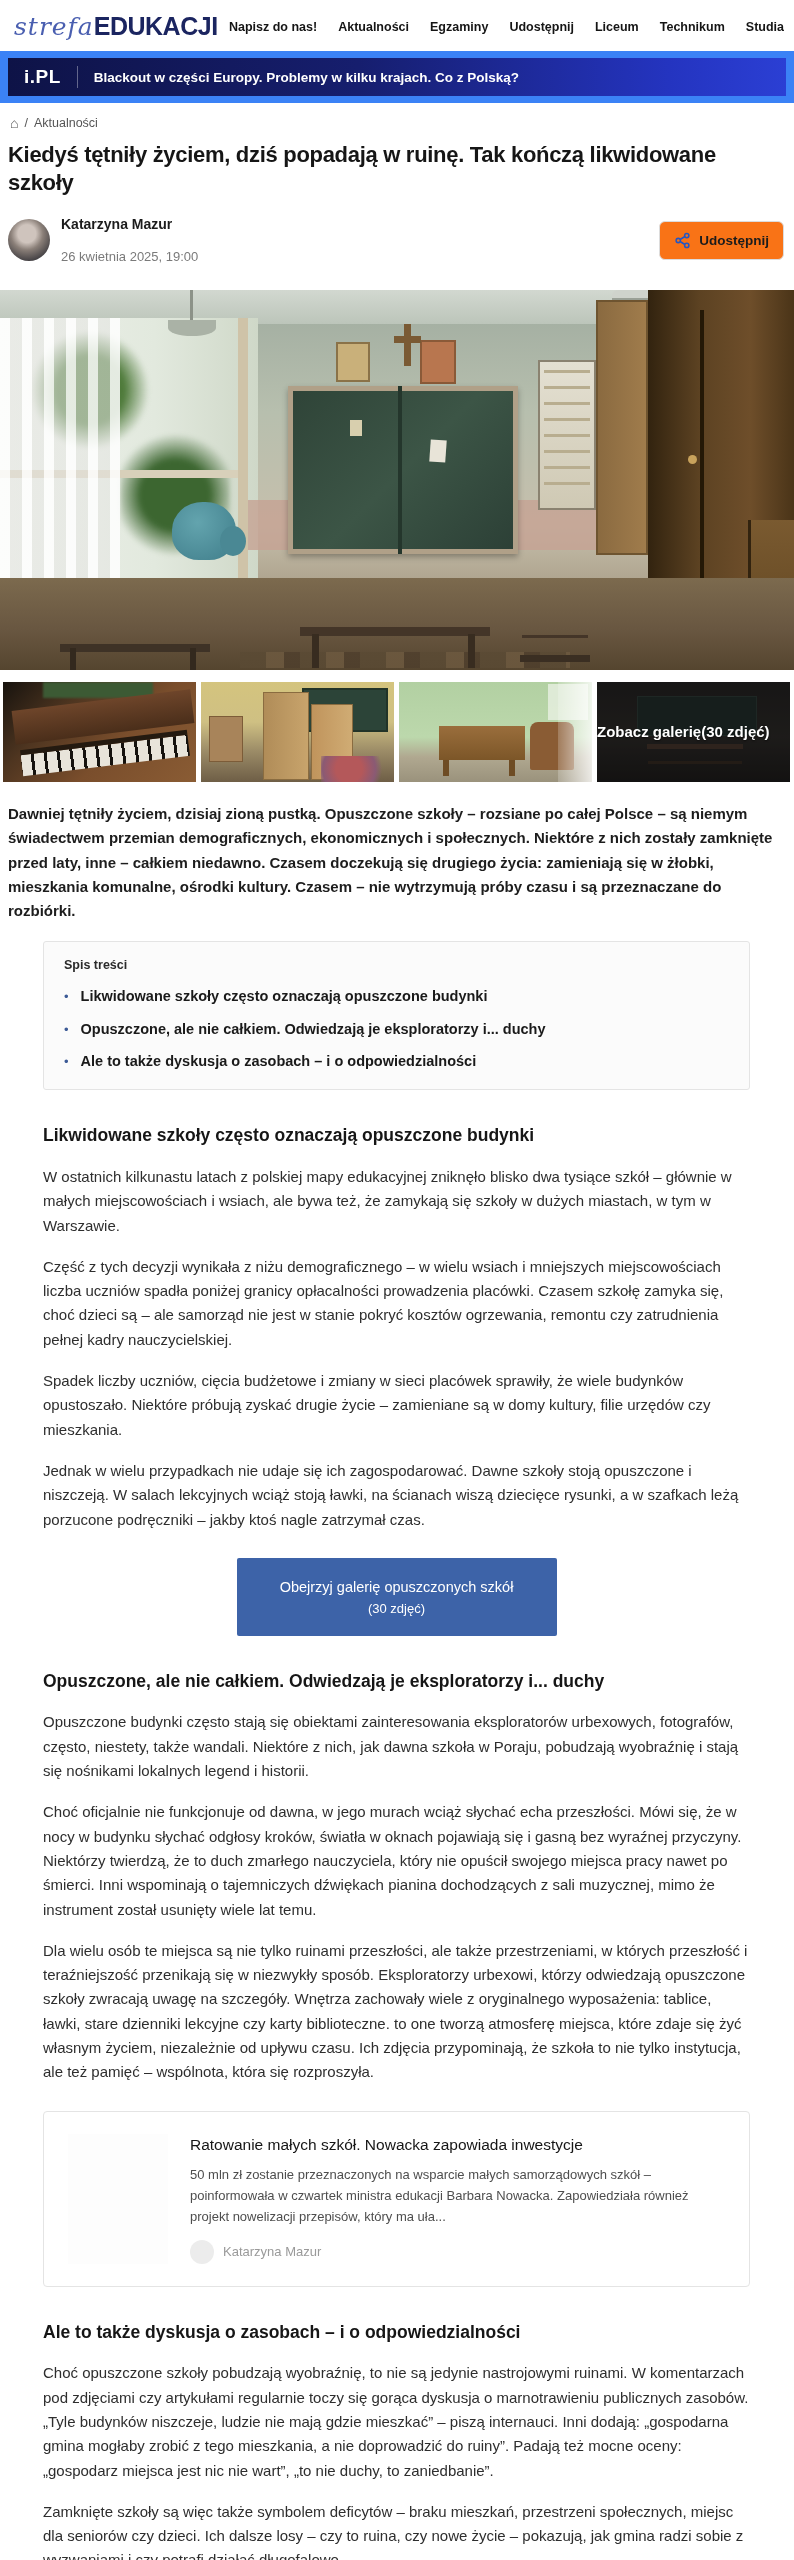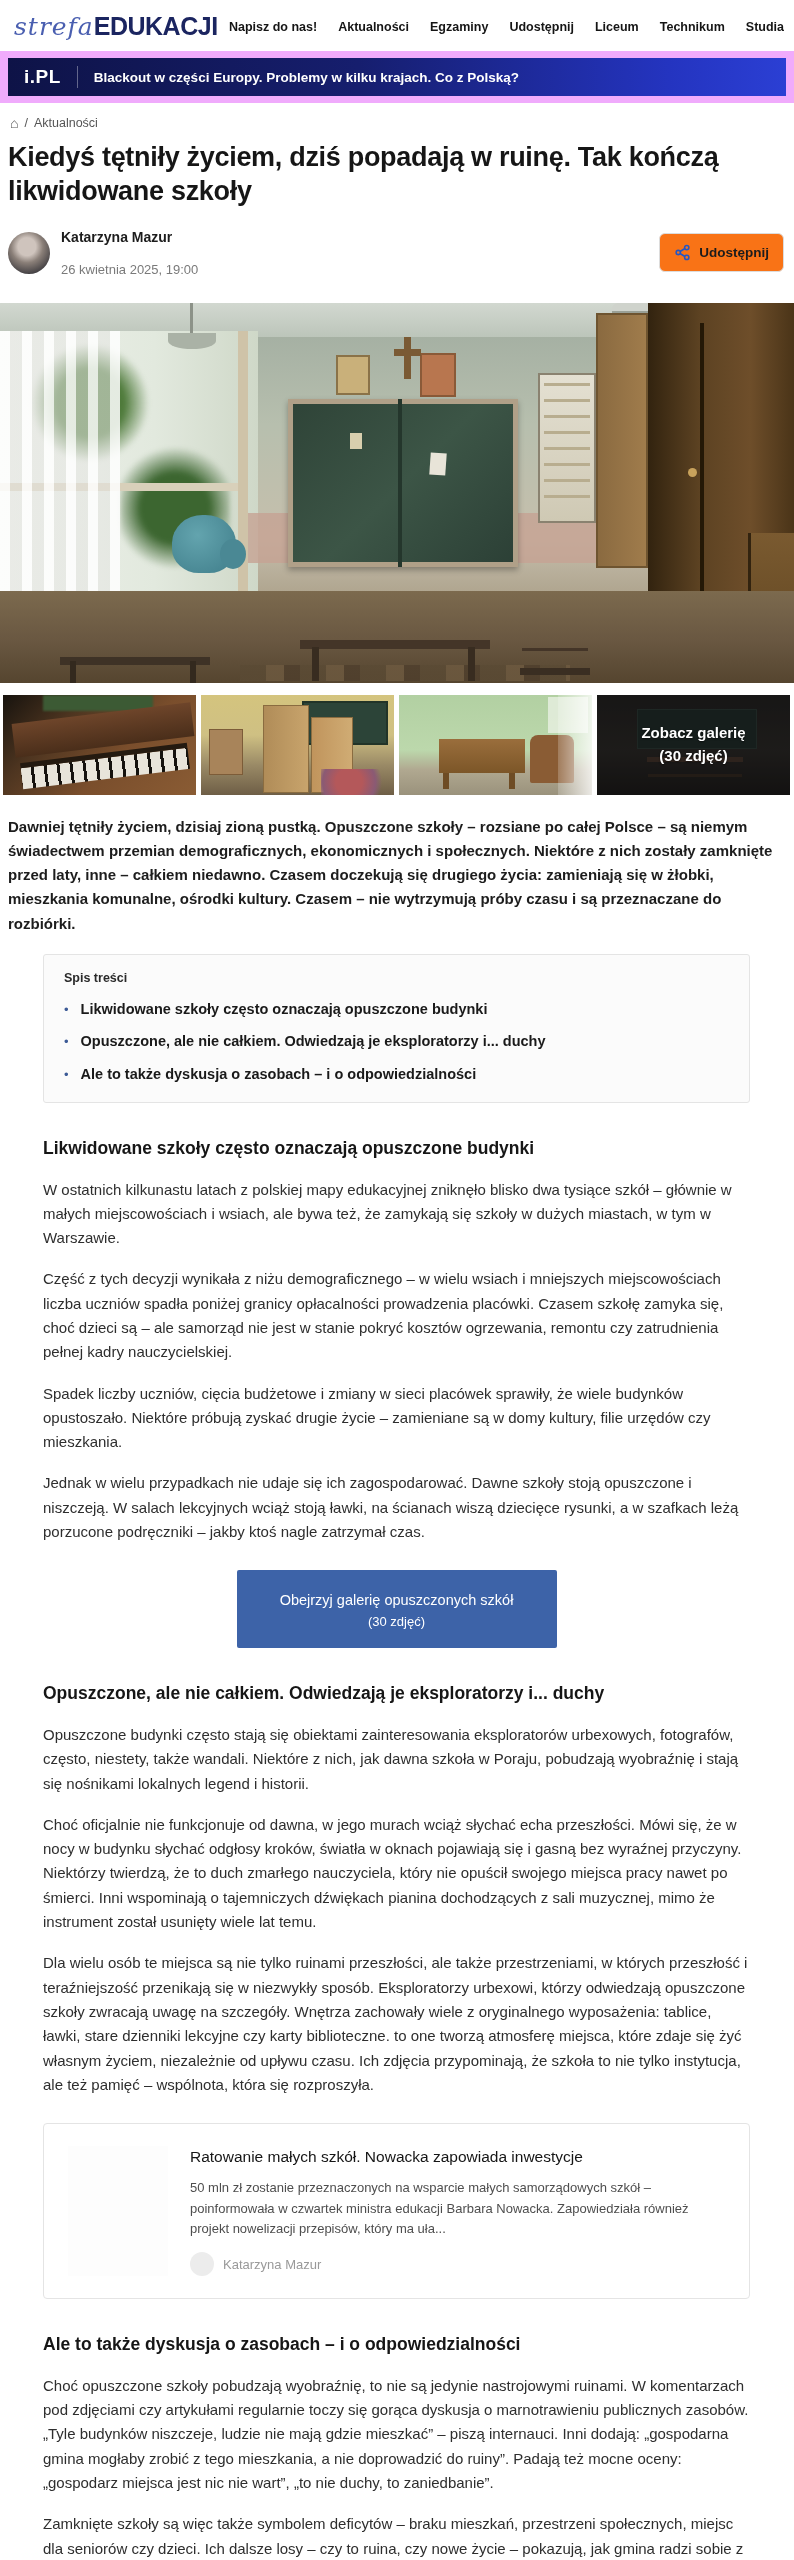--- a/index.html
+++ b/index.html
@@ -9,33 +9,33 @@
 
   
   .header { display:flex; align-items:center; justify-content:space-between; padding:12px 10px 10px 14px; }
   .logo { display:flex; align-items:baseline; cursor:pointer;justify-content:space-between; }
   .logo-strefa { font-family:"DejaVu Serif", serif; font-style:italic; font-size:25px; color:#4a5fb0; letter-spacing:1px; }
   .logo-edukacji { font-family:"Liberation Sans", sans-serif; font-weight:800; font-size:25px; color:#1b2560; letter-spacing:-0.5px; }
   .nav { display:flex; gap:21px; white-space:nowrap; overflow:hidden; margin-left:10px; }
   .nav span { font-size:12.5px; font-weight:700; color:#151515; cursor:pointer; }
 
   
-  .ticker-wrap { background:#f0abfc; padding:7px 8px; }
+  .ticker-wrap { background:#3b82f6; padding:7px 8px; }
   .ticker { height:38px; display:flex; align-items:center; background:linear-gradient(90deg,#0e1347 0%,#161e6e 45%,#2434c0 85%,#2b3fd4 100%); padding:0 16px; cursor:pointer; }
   .ticker-logo { color:#fff; font-weight:800; font-size:19px; letter-spacing:0.5px; }
   .ticker-sep { width:1px; height:22px; background:rgba(255,255,255,0.35); margin:0 16px; }
   .ticker-text { color:#fff; font-weight:700; font-size:13.5px; }
 
   
   .breadcrumb { display:flex; align-items:center; gap:6px; padding:12px 14px 0 10px; font-size:12.5px; color:#555; }
   .breadcrumb .home { font-size:14px; color:#555; cursor:pointer; }
   .breadcrumb .crumb { cursor:pointer; }
 
   
-  h1.title { padding:10px 12px 0 8px; font-size:27px; line-height:1.25; font-weight:800; color:#161616; letter-spacing:-0.3px; }
+  h1.title { padding:10px 12px 0 8px; font-size:22px; line-height:1.25; font-weight:800; color:#161616; letter-spacing:-0.3px; }
 
   
   .author-row { display:flex; align-items:center; justify-content:space-between; padding:20px 10px 0 8px; }
   .author-left { display:flex; align-items:center; gap:11px; }
   .avatar { width:42px; height:42px; border-radius:50%; background:radial-gradient(circle at 45% 35%, #cfc4bd 0 25%, #8a7f78 45%, #3c3a3e 80%); cursor:pointer; }
   .author-name { font-size:14px; font-weight:700; color:#1c1c1c; }
   .author-date { font-size:13px; color:#7a7a7a; margin-top:17px; }
   .share-btn { display:flex; align-items:center; gap:8px; border:1px solid #dcdcdc; border-radius:6px; background:#f97316; padding:10px 14px; cursor:pointer; }
   .share-btn span { font-size:13.5px; font-weight:700; color:#1c1c1c; }
 
@@ -103,21 +103,21 @@
   .t2-pile { left:120px; top:74px; width:70px; height:26px; background:radial-gradient(circle at 40% 50%,#b4585a 0 30%,#8a5a74 60%,transparent 75%); }
   .t3 { background:linear-gradient(180deg,#b2d0a2 0%,#bcd8ac 55%,#b0a890 75%,#9a927c 100%); }
   .t3-desk { left:40px; top:44px; width:86px; height:34px; background:linear-gradient(#9a6e3c,#7c5628); }
   .t3-desk-legs { left:44px; top:78px; width:78px; height:16px; background:repeating-linear-gradient(90deg,#6e4c24 0 6px,transparent 6px 66px); }
   .t3-chair { right:18px; top:40px; width:44px; height:48px; background:#8a5c34; border-radius:8px 8px 2px 2px; }
   .t3-curtain { right:0; top:0; width:34px; height:100px; background:linear-gradient(90deg,rgba(255,255,255,0.2),rgba(255,255,255,0.8)); }
   .t3-win { right:4px; top:2px; width:40px; height:36px; background:#e8f0e2; opacity:0.8; }
   .t4 { background:linear-gradient(180deg,#24221f 0%,#2e2b27 55%,#1c1a17 100%); }
   .t4-board { left:40px; top:14px; width:120px; height:40px; background:#22312a; border:1px solid #31413a; }
   .t4-desk { left:50px; top:62px; width:96px; height:5px; background:#4e3a2c; box-shadow:0 16px 0 -1px #3a2c20; }
-  .thumb-overlay { position:absolute; inset:0; background:rgba(8,8,10,0.45); display:flex; flex-direction:column; align-items:center; justify-content:center; }
+  .thumb-overlay { position:absolute; inset:0; background:rgba(8,8,10,0.45); display:flex; flex-direction:row; align-items:center; }
   .thumb-overlay span { color:#fff; font-size:15px; font-weight:700; line-height:1.5; text-shadow:0 1px 2px rgba(0,0,0,0.6); }
 
   
   .lead { padding:20px 10px 0 8px; font-size:15px; font-weight:700; color:#1d1d1d; line-height:1.62; }
 
   
   .body-col { margin:0 44px 0 43px; }
   .toc { margin-top:18px; background:#fbfbfb; border:1px solid #e4e4e4; border-radius:3px; padding:16px 20px 18px 20px; }
   .toc-title { font-size:12.5px; font-weight:700; color:#2a2a2a; }
   .toc ul { list-style:none; margin-top:14px; }

